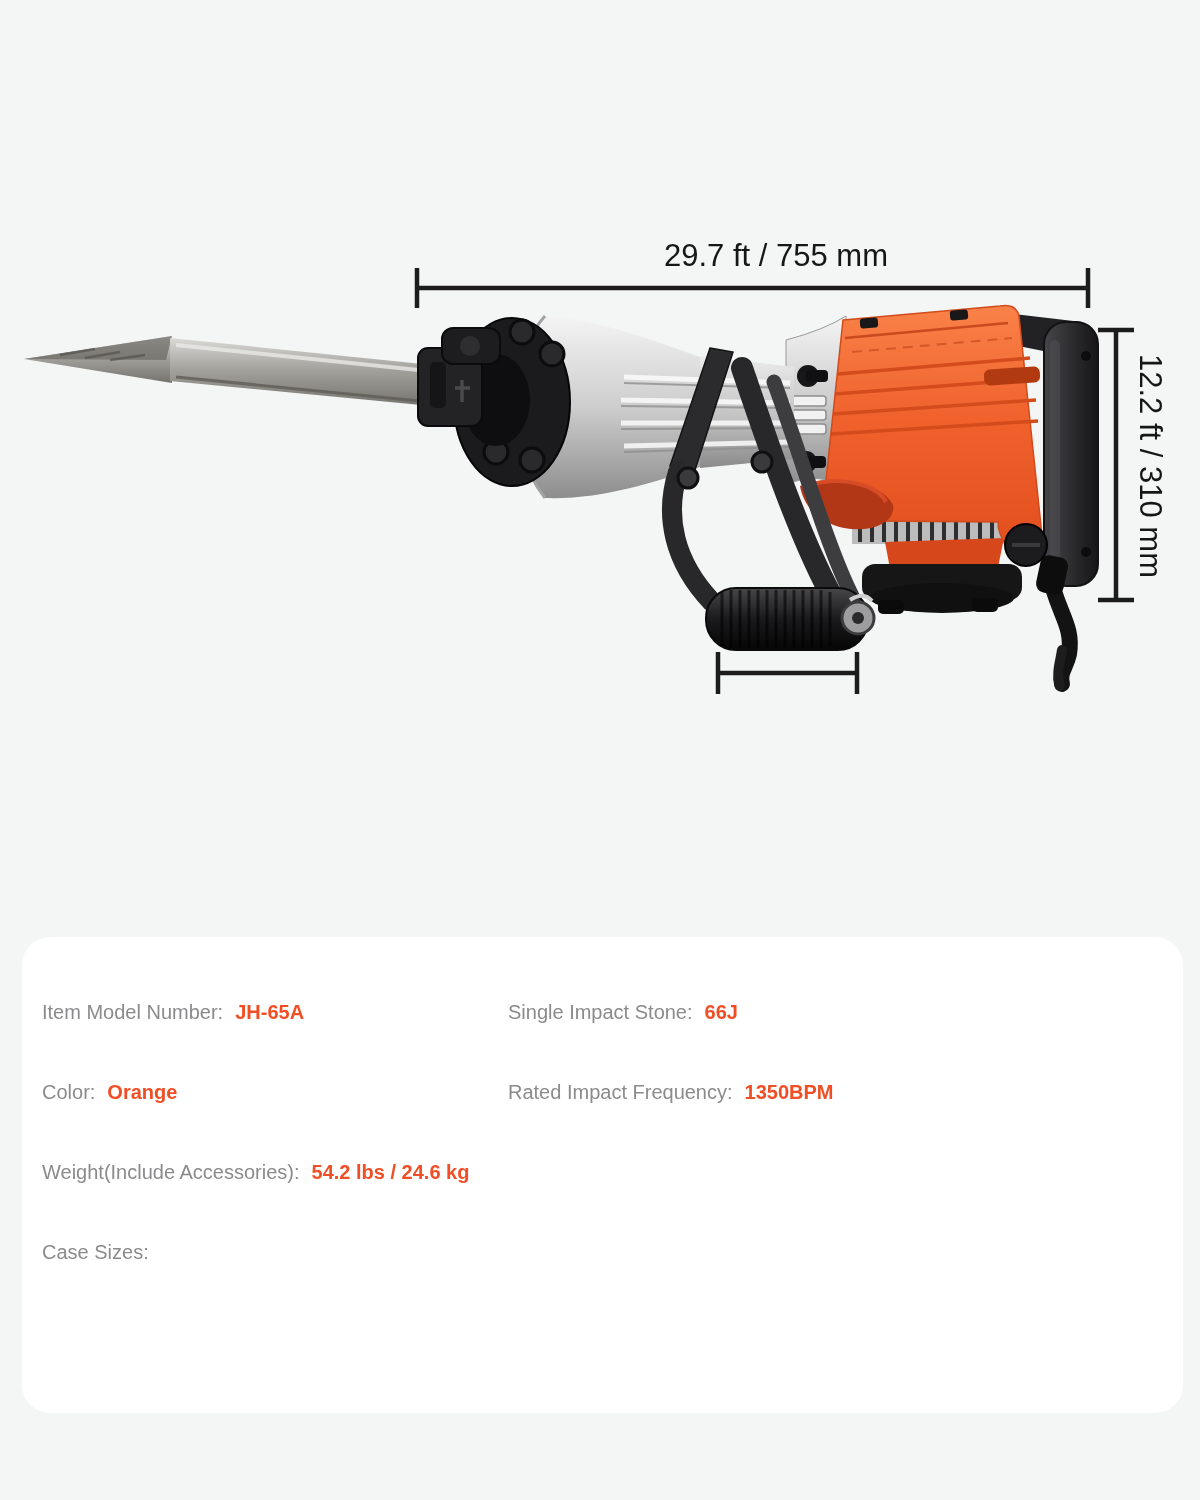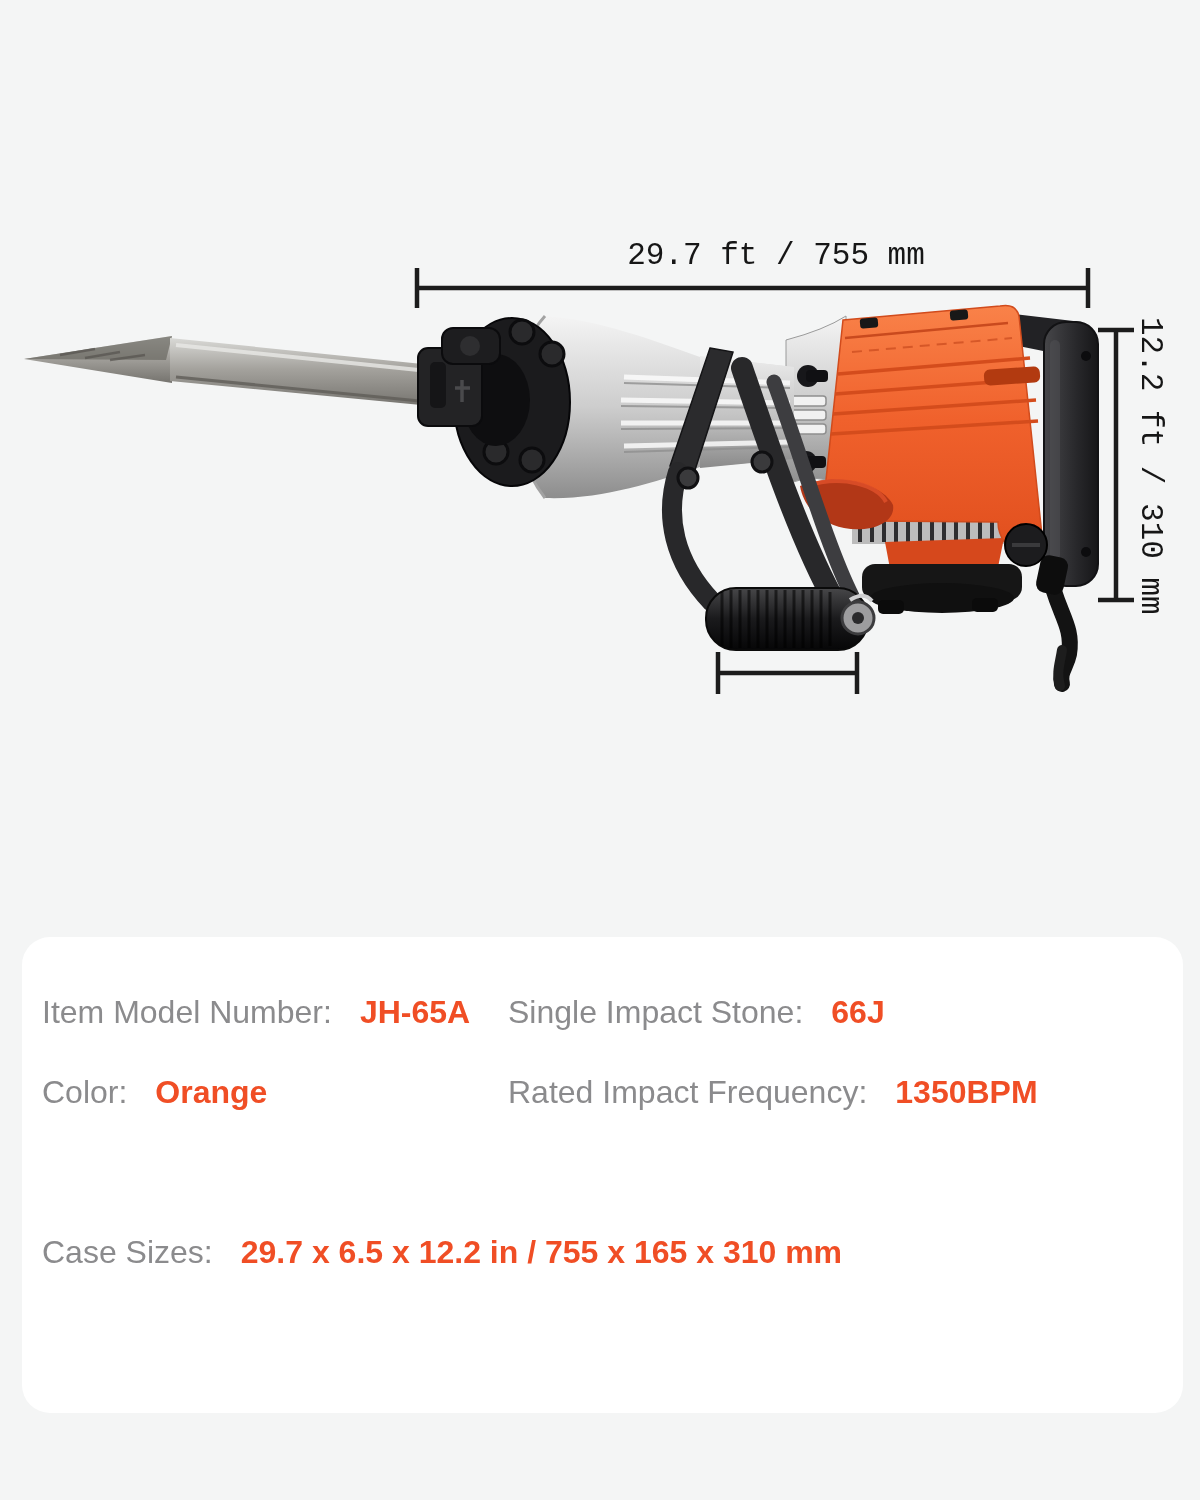--- a/index.html
+++ b/index.html
@@ -3,21 +3,21 @@
 <meta charset="utf-8">
 <style>
   html,body{margin:0;padding:0;}
   body{
     width:1200px;height:1500px;
     background:#f4f5f5;
     font-family:"Liberation Sans", sans-serif;
     position:relative;
     overflow:hidden;
   }
-  .stage{position:absolute;left:0;top:0;width:1200px;height:935px;font-family:Liberation Mono, monospace;}
+  .stage{position:absolute;left:0;top:0;width:1200px;height:935px;}
   .dim-label{
     position:absolute;
     color:#161616;
     font-size:31px;
     font-weight:400;
     text-align:center;
     white-space:nowrap;
   }
   .dim-label.top{left:576px;top:238px;width:400px;}
   .dim-label.bottom{left:586px;top:704px;width:400px;}
@@ -26,21 +26,21 @@
     writing-mode:vertical-rl;
     display:flex;align-items:center;justify-content:center;
   }
   .panel{
     position:absolute;left:22px;top:937px;width:1161px;height:476px;
     background:#ffffff;border-radius:28px;
     box-sizing:border-box;
     padding:35px 0 0 20px;
   }
   .spec-row{display:flex;height:80px;align-items:center;}
-  .spec-cell{display:flex;align-items:center;gap:28px;white-space:nowrap;font-size:32px;}
+  .spec-cell{display:flex;align-items:center;gap:12px;white-space:nowrap;font-size:20px;}
   .spec-cell.left{width:466px;flex-shrink:0;}
   .spec-label{color:#8b8b8d;font-weight:400;}
   .spec-value{color:#f04e25;font-weight:700;}
 </style>
 </head>
 <body>
 
 <div class="stage">
   <svg width="1200" height="935" viewBox="0 0 1200 935">
     <defs>
@@ -244,20 +244,23 @@
     <div class="spec-cell left">
       <span class="spec-label">Color:</span>
       <span class="spec-value">Orange</span>
     </div>
     <div class="spec-cell">
       <span class="spec-label">Rated Impact Frequency:</span>
       <span class="spec-value">1350BPM</span>
     </div>
   </div>
   <div class="spec-row">
+    <div class="spec-cell">
+      <span class="spec-label">Weight(Include Accessories):</span>
+      <span class="spec-value">54.2 lbs / 24.6 kg</span>
+    </div>
   </div>
   <div class="spec-row">
     <div class="spec-cell">
       <span class="spec-label">Case Sizes:</span>
-      <span class="spec-value">29.7 x 6.5 x 12.2 in / 755 x 165 x 310 mm</span>
     </div>
   </div>
 </div>
 
 </body></html>

